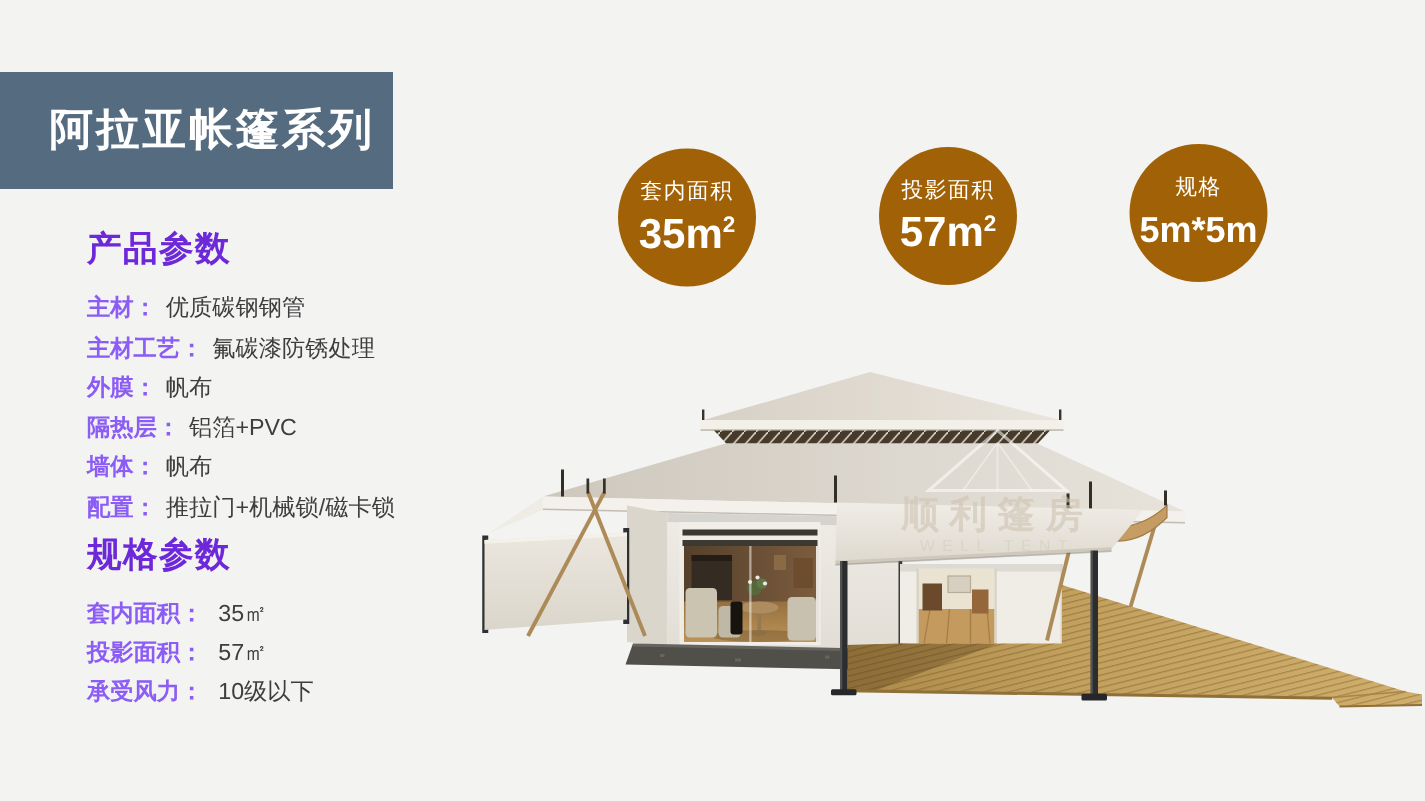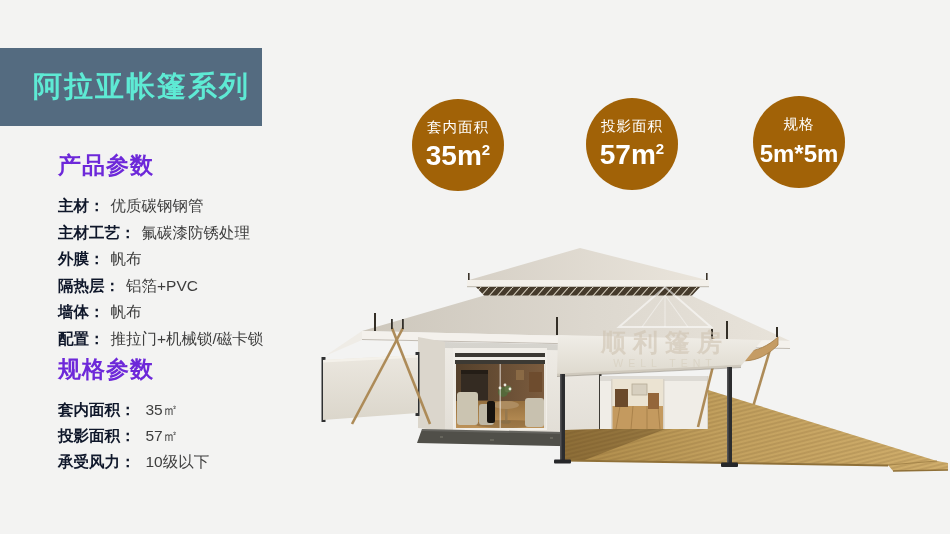--- a/index.html
+++ b/index.html
@@ -1,39 +1,39 @@
 <!DOCTYPE html>
 <html><head>
 <meta charset="utf-8">
 <style>
   html,body{margin:0;padding:0;background:#e9e9e8;}
   .page{position:relative;width:950px;height:534px;background:#f3f3f2;overflow:hidden;
         font-family:"Liberation Sans","DejaVu Sans",sans-serif;color:#404040;}
 
   
   .banner{position:absolute;left:0;top:48px;width:262px;height:78px;background:#546b80;
-          color:#5eead4;display:flex;align-items:center;box-sizing:border-box;padding-left:33px;
+          color:#ffffff;display:flex;align-items:center;box-sizing:border-box;padding-left:33px;
           font-size:29px;font-weight:bold;letter-spacing:2px;}
 
   
   .circle{position:absolute;width:92px;height:92px;border-radius:50%;background:#a16207;
           color:#ffffff;text-align:center;box-sizing:border-box;}
   .circle .lbl{margin-top:19px;font-size:14.5px;letter-spacing:1px;}
   .circle .val{font-size:28px;margin-top:3px;font-weight:700;}
   .circle .val sup{font-size:15px;}
   .circle.small-val .val{font-size:24px;margin-top:6px;}
   .c1{left:412px;top:99px;}
   .c2{left:586px;top:98px;}
   .c3{left:753px;top:96px;}
 
   
   .section{position:absolute;left:58px;}
   .section h2{margin:0 0 12px 0;font-size:23px;font-weight:bold;color:#6d28d9;letter-spacing:1px;}
   .row{font-size:15.5px;line-height:26.5px;white-space:nowrap;color:#3e3e3e;}
-  .row b{color:#0f172a;font-weight:bold;}
+  .row b{color:#8b5cf6;font-weight:bold;}
   .row .v{margin-left:6px;}
   .sec-product{top:150px;}
   .sec-spec{top:354px;}
   .sec-spec .row{line-height:26px;}
   .sec-spec .row .v{margin-left:10px;}
 
   .tent-figure{position:absolute;left:320px;top:243px;width:630px;height:272px;}
 </style>
 </head>
 <body>

